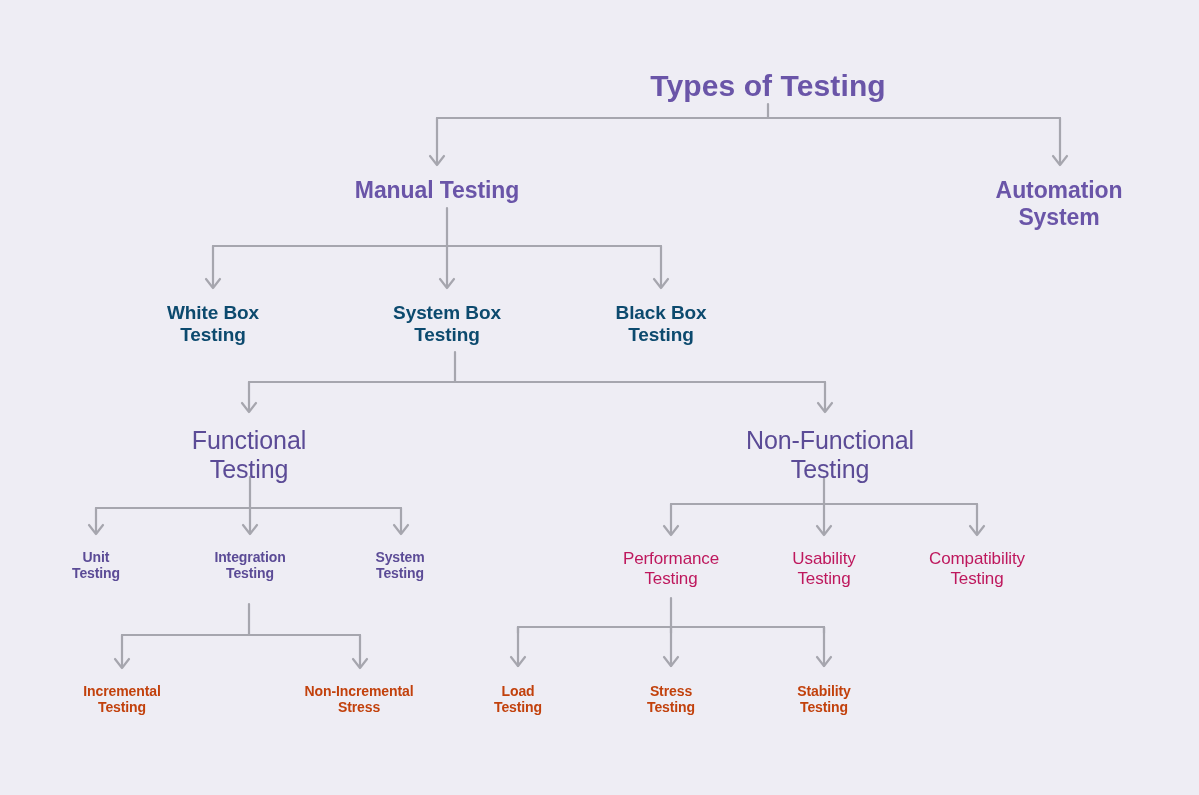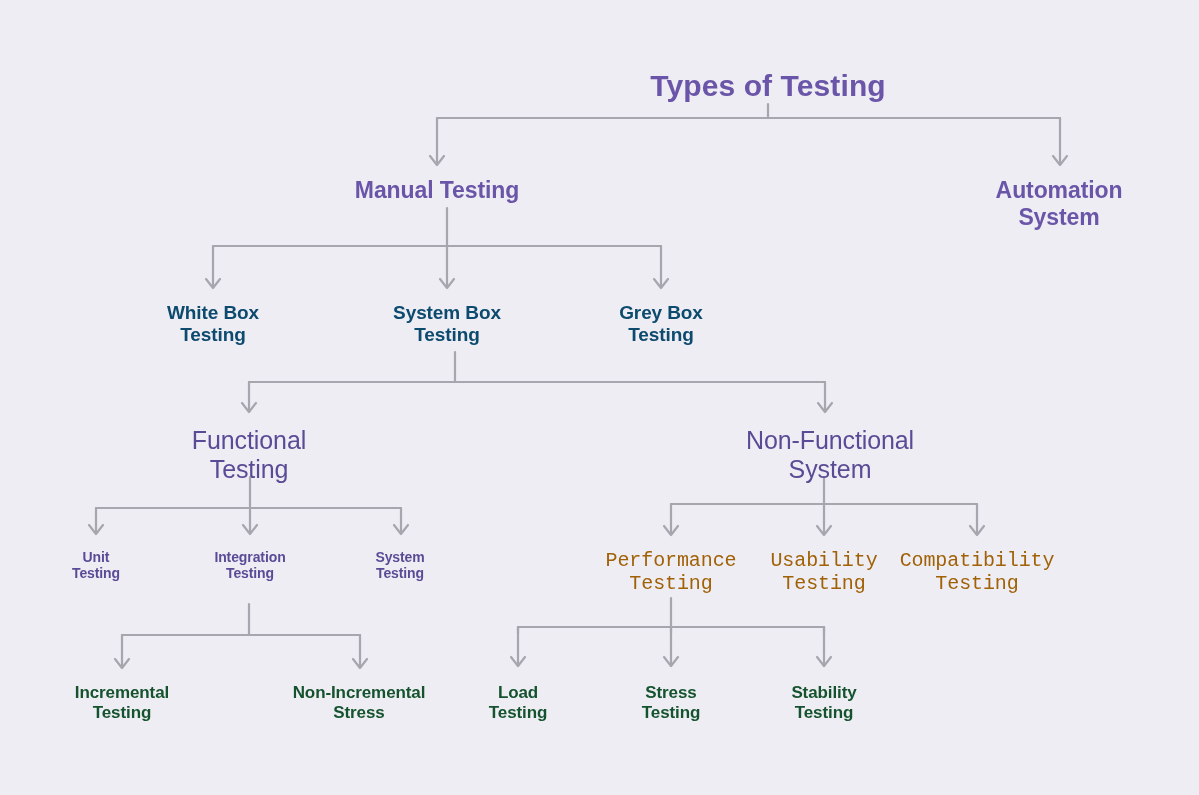--- a/index.html
+++ b/index.html
@@ -52,29 +52,28 @@
     font-size: 25px;
     font-weight: normal;
     color: #5b4b96;
   }
   .lvl-4 {
     font-size: 14px;
     font-weight: bold;
     color: #5b4b96;
   }
   .lvl-4r {
-    font-size: 20px;
+    font-size: 17px;
     font-weight: normal;
-    color: #a16207;
-    font-family: Liberation Mono, monospace;
+    color: #be185d;
   }
   .lvl-5 {
-    font-size: 17px;
-    font-weight: bold;
-    color: #14532d;
+    font-size: 14px;
+    font-weight: bold;
+    color: #c2410c;
   }
 </style>
 </head>
 <body>
 
 <div id="canvas">
 
   <svg id="wires" viewBox="0 0 1199 795" xmlns="http://www.w3.org/2000/svg">
     <g fill="none" stroke="#a6a6ae" stroke-width="2.2" stroke-linecap="round" stroke-linejoin="round">
 
@@ -157,28 +156,28 @@
 
   <div class="node lvl-1" style="left:1059px; top:177px;">Automation
 System</div>
 
   <div class="node lvl-2" style="left:213px; top:302px;">White Box
 Testing</div>
 
   <div class="node lvl-2" style="left:447px; top:302px;">System Box
 Testing</div>
 
-  <div class="node lvl-2" style="left:661px; top:302px;">Grey Box
+  <div class="node lvl-2" style="left:661px; top:302px;">Black Box
 Testing</div>
 
   <div class="node lvl-3" style="left:249px; top:426px;">Functional
 Testing</div>
 
   <div class="node lvl-3" style="left:830px; top:426px;">Non-Functional
-System</div>
+Testing</div>
 
   <div class="node lvl-4" style="left:96px; top:549px;">Unit
 Testing</div>
 
   <div class="node lvl-4" style="left:250px; top:549px;">Integration
 Testing</div>
 
   <div class="node lvl-4" style="left:400px; top:549px;">System
 Testing</div>
 

